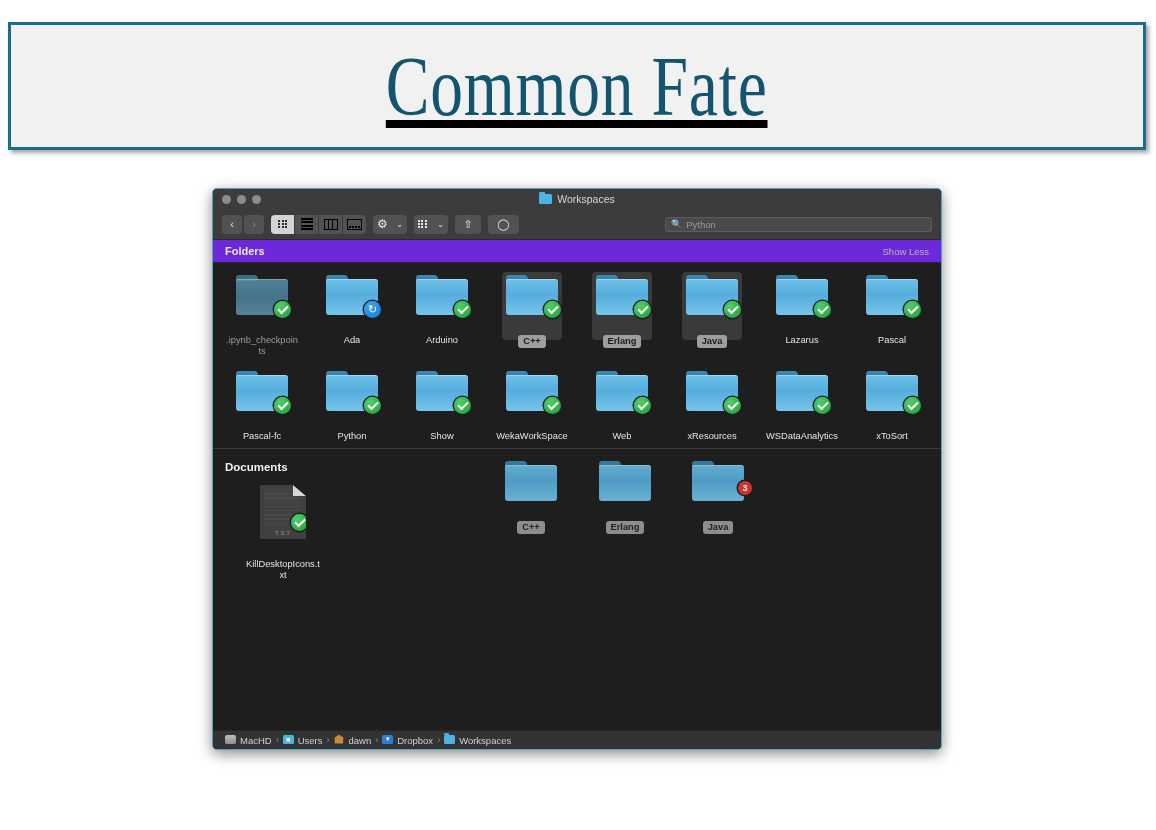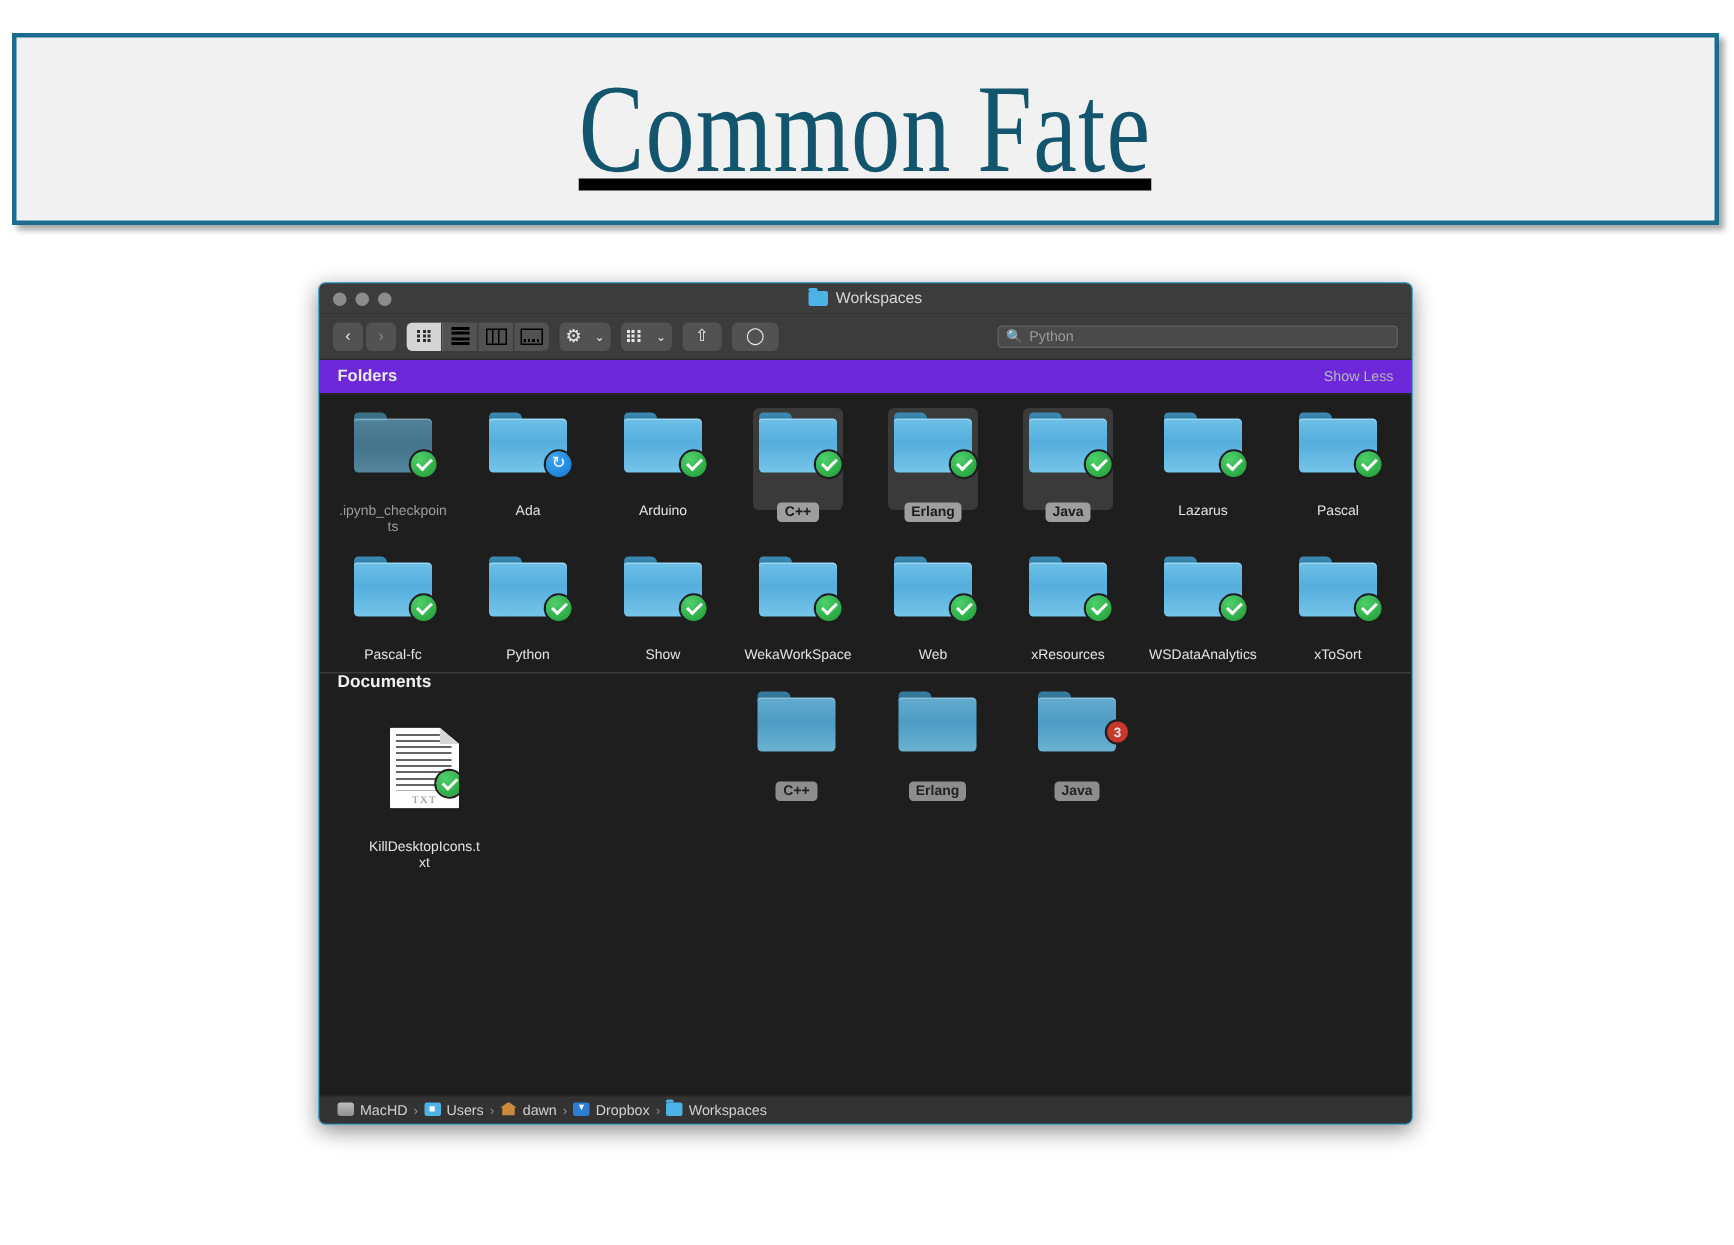--- a/index.html
+++ b/index.html
@@ -165,27 +165,27 @@
     background:#9e9e9e;color:#1b1b1b;border-radius:3px;padding:1px 5px;
     max-width:none;font-weight:bold;
   }
   .lbl.chip.ghost{background:#8d8d8d;color:#222;}
 
   
   .divider{height:1px;background:#3a3a3a;margin:0;}
   .doc-area{position:relative;height:170px;}
   .doc-hdr{
     position:absolute;left:0;top:0;width:100%;height:24px;
-    display:flex;align-items:flex-start;padding-left:12px;
+    display:flex;align-items:flex-end;padding-left:12px;
     font-size:11.5px;font-weight:bold;color:#f0f0f0;box-sizing:border-box;
   }
   .doc-cell{position:absolute;left:22px;top:36px;width:96px;
     display:flex;flex-direction:column;align-items:center;}
   .txtfile{
-    width:46px;height:54px;background:#ffffff;position:relative;
+    width:46px;height:54px;background:#404040;position:relative;
     border-radius:1px;
     clip-path:polygon(0 0,72% 0,100% 20%,100% 100%,0 100%);
   }
   .txtfile .ruled{
     position:absolute;left:4px;top:4px;right:5px;bottom:12px;
     background:repeating-linear-gradient(to bottom,#4a4a4a 0 1.4px,transparent 1.4px 4.2px);
     opacity:.85;
   }
   .txtfile .txtlabel{
     position:absolute;left:0;right:0;bottom:2px;text-align:center;

